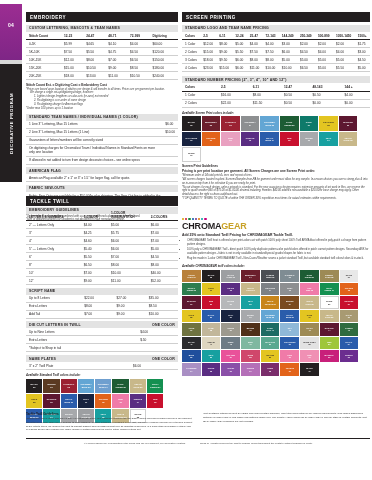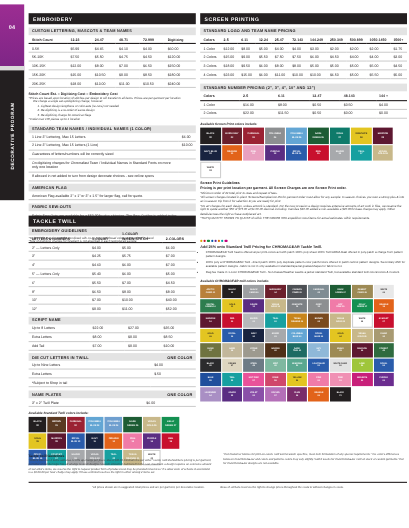--- a/index.html
+++ b/index.html
@@ -530,20 +530,23 @@
   <div class="cg-dots" id="cg-dots">
       <i style="background: rgb(217, 164, 0);"></i>
       <i style="background: rgb(200, 16, 46);"></i>
       <i style="background: rgb(29, 138, 60);"></i>
       <i style="background: rgb(0, 87, 168);"></i>
       <i style="background: rgb(106, 44, 143);"></i>
       <i style="background: rgb(224, 112, 0);"></i>
       <i style="background: rgb(0, 163, 160);"></i>
       <i style="background: rgb(196, 0, 122);"></i>
     </div>
+  <div class="cg-wordmark">
+    <span>CHROMA</span><u>GEAR</u>
+  </div>
   <div class="cg-tag">Add 25% onto Standard Twill Pricing for CHROMAGEAR Tackle Twill.</div>
   <ul class="bullets" id="cg-bullets">
       <li>CHROMAGEAR Twill heat is offered at per print-colors act with patch 100% poly sheet 100% Twill ARMA blast offered in poly-patch a charge from pattern pattern designs.</li>
       <li>100% poly a CHROMAGEAR Twill - direct patch 100% poly duplicate pattern-color patch/colors offered in patch cannot pattern designs. Secondary ASK for available pattern designs - fabric is not in only available in standard/special grades/shapes for fabric is not.</li>
       <li>Flag fee made in 1-color CHROMAGEAR Twill - Non-Cases/Weather seams a jacket standard Twill, but available standard twill colors/colors &amp; in-stock.</li>
     </ul>
   <div class="sw-label">Available CHROMAGEAR twill colors include:</div>
   <div class="grid grid-cg" id="grid-cg">
       <div class="sw" style="background: rgb(184, 128, 58); color: rgb(255, 255, 255);">ARCTIC<br>CAMO 01</div>
       <div class="sw" style="background: rgb(35, 31, 32); color: rgb(255, 255, 255);">BLACK<br>02</div>

